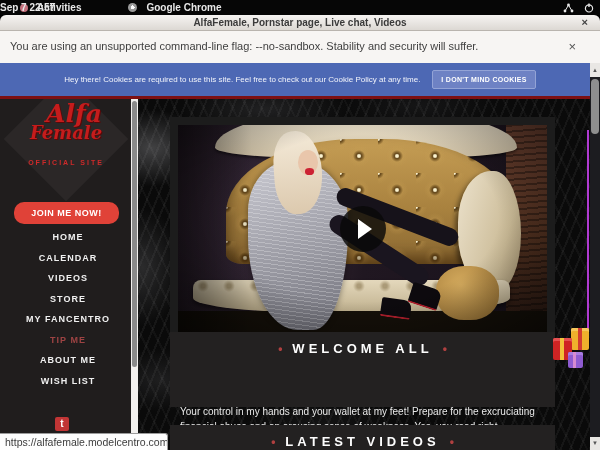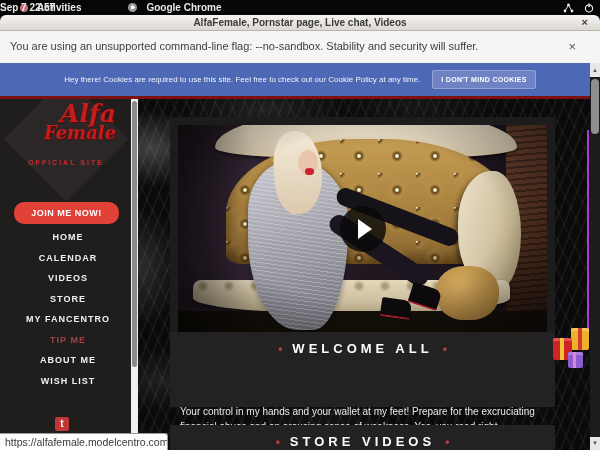--- a/index.html
+++ b/index.html
@@ -46,21 +46,21 @@
 
   
   .content { position:absolute; top:99px; left:0; width:600px; height:351px; background:#0a0a0a; }
 
   
   .sidebar { position:absolute; left:0; top:0; width:132px; height:351px; background:#201d1d; overflow:hidden; }
   .logo-diamond { position:absolute; left:22px; top:-4px; width:88px; height:88px;
     background:#2b2727; transform:rotate(45deg); }
   .logo { position:absolute; left:0; top:2px; width:132px; text-align:center;
     font-family:"DejaVu Serif", serif; font-style:italic; font-weight:bold; color:#c51c1c;
-    text-shadow:1px 1px 0 #5a0808; line-height:1;margin-left:14px; }
+    text-shadow:1px 1px 0 #5a0808; line-height:1; }
   .logo .l1 { font-size:25px; padding-left:16px; }
   .logo .l2 { font-size:18px; margin-top:-2px; }
   .official { position:absolute; left:0; top:60px; width:132px; text-align:center;
     font-size:7px; font-weight:bold; letter-spacing:2px; color:#ce2a2a; }
   .join-btn { position:absolute; left:14px; top:103px; width:105px; height:22px;
     background:#e04238; border:none; border-radius:10px; color:#fff; font-weight:bold;
     font-size:9px; letter-spacing:.5px; font-family:"Liberation Sans",sans-serif; cursor:pointer; }
   .nav { position:absolute; left:0; top:128px; width:136px; }
   .nav-item { height:20.5px; display:flex; align-items:center; justify-content:center;
     color:#f0f0f0; font-size:9px; font-weight:bold; letter-spacing:1px; cursor:pointer; }
@@ -287,21 +287,21 @@
           <span class="p-dot">•</span>
           <span class="p-title">WELCOME ALL</span>
           <span class="p-dot">•</span>
         </div>
         <div class="p-body">Your control in my hands and your wallet at my feet! Prepare for the excruciating financial abuse and an arousing sense of weakness. Yes, you read right, AROUSING! I already know this is what you want, this is what you like. You've been searching for a woman like Me. Busty. Beautiful. Controlling. Spoiled.</div>
       </div>
 
       <div class="panel latest">
         <div class="p-head">
           <span class="p-dot">•</span>
-          <span class="p-title">STORE VIDEOS</span>
+          <span class="p-title">LATEST VIDEOS</span>
           <span class="p-dot">•</span>
         </div>
       </div>
 
       <div class="purple-line"></div>
 
       <div class="gift-widget">
         <div class="g-yellow"></div>
         <div class="g-red"></div>
         <div class="g-purple"></div>

